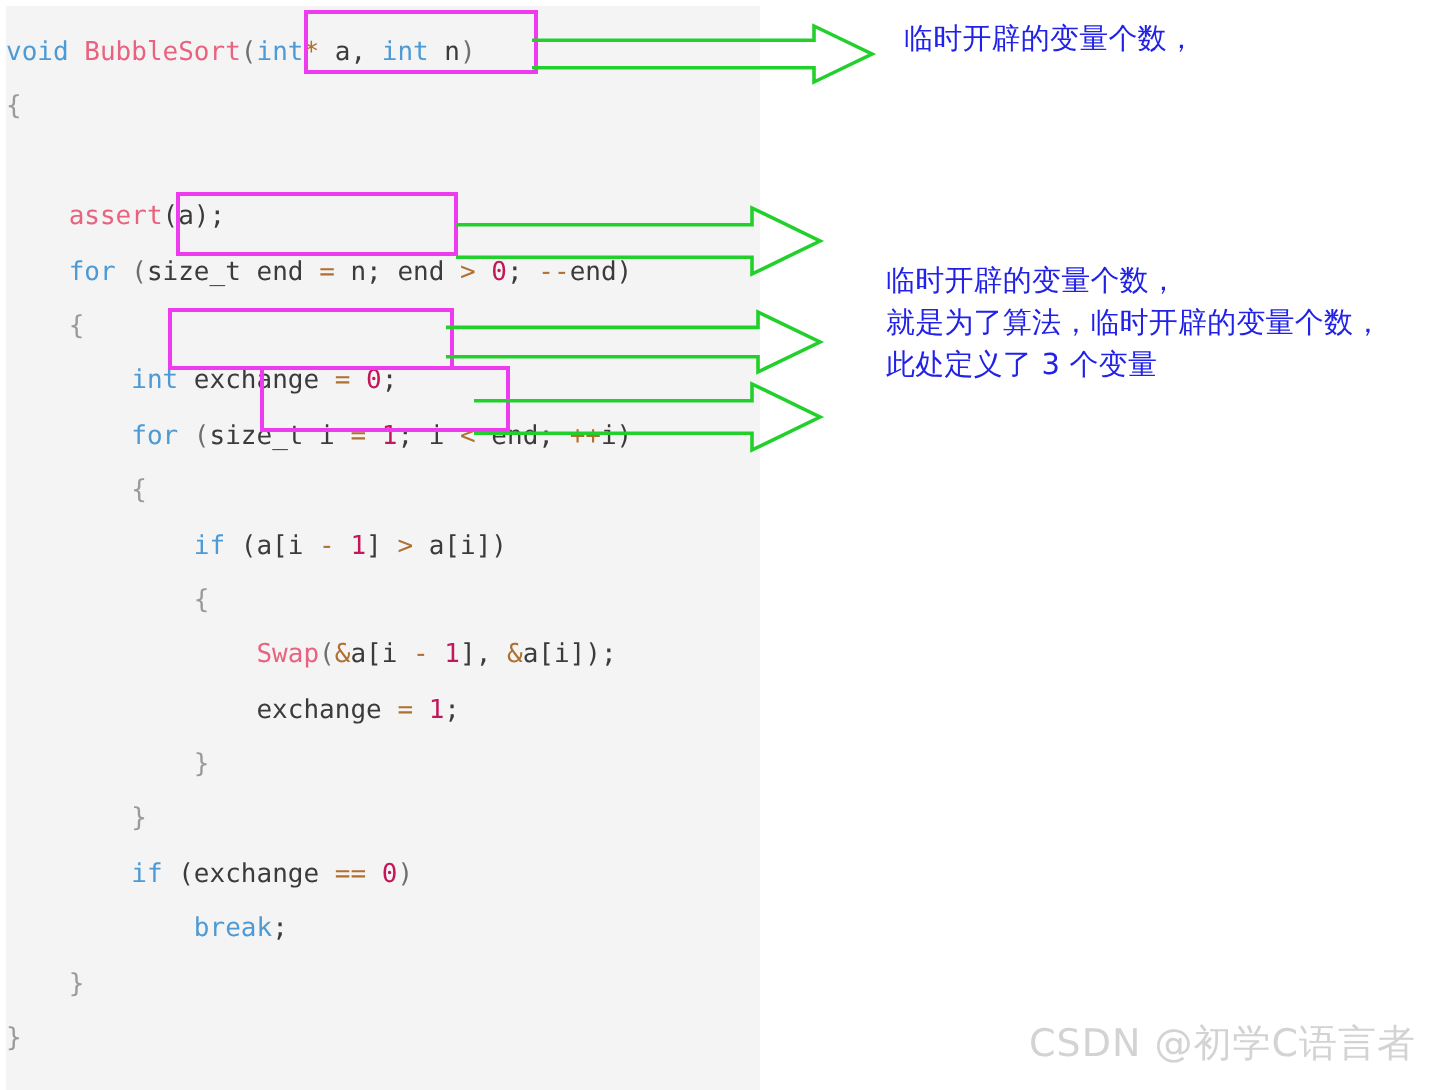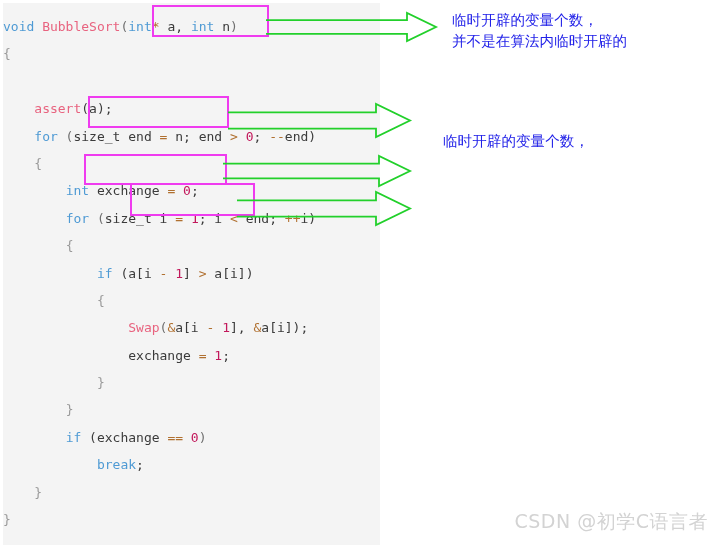--- a/index.html
+++ b/index.html
@@ -113,17 +113,17 @@
       </svg>
     </div>
     <div class="arrow" style="left: 237px; top: 192px; width: 173px; height: 33px;">
       <svg width="173" height="33" viewBox="0 0 173 33">
         <polyline points="0.0,8.4 139.0,8.4 139.0,0.0 173.0,16.5 139.0,33.0 139.0,24.6 0.0,24.6" fill="none" stroke="#22d02b" stroke-width="1.8" stroke-linejoin="miter" stroke-linecap="butt"></polyline>
       </svg>
     </div>
   </div>
 
 <div id="annotation-layer">
-    <div class="annotation" style="left: 452px; top: 10px;"><div>临时开辟的变量个数，</div><div>并不是在算法内临时开辟的</div></div>
-    <div class="annotation" style="left: 443px; top: 131px;"><div>临时开辟的变量个数，</div></div>
+    <div class="annotation" style="left: 452px; top: 10px;"><div>临时开辟的变量个数，</div></div>
+    <div class="annotation" style="left: 443px; top: 131px;"><div>临时开辟的变量个数，</div><div>就是为了算法，临时开辟的变量个数，</div><div>此处定义了 3 个变量</div></div>
   </div>
 
 <div id="watermark">CSDN @初学C语言者</div>
 
 </body></html>

